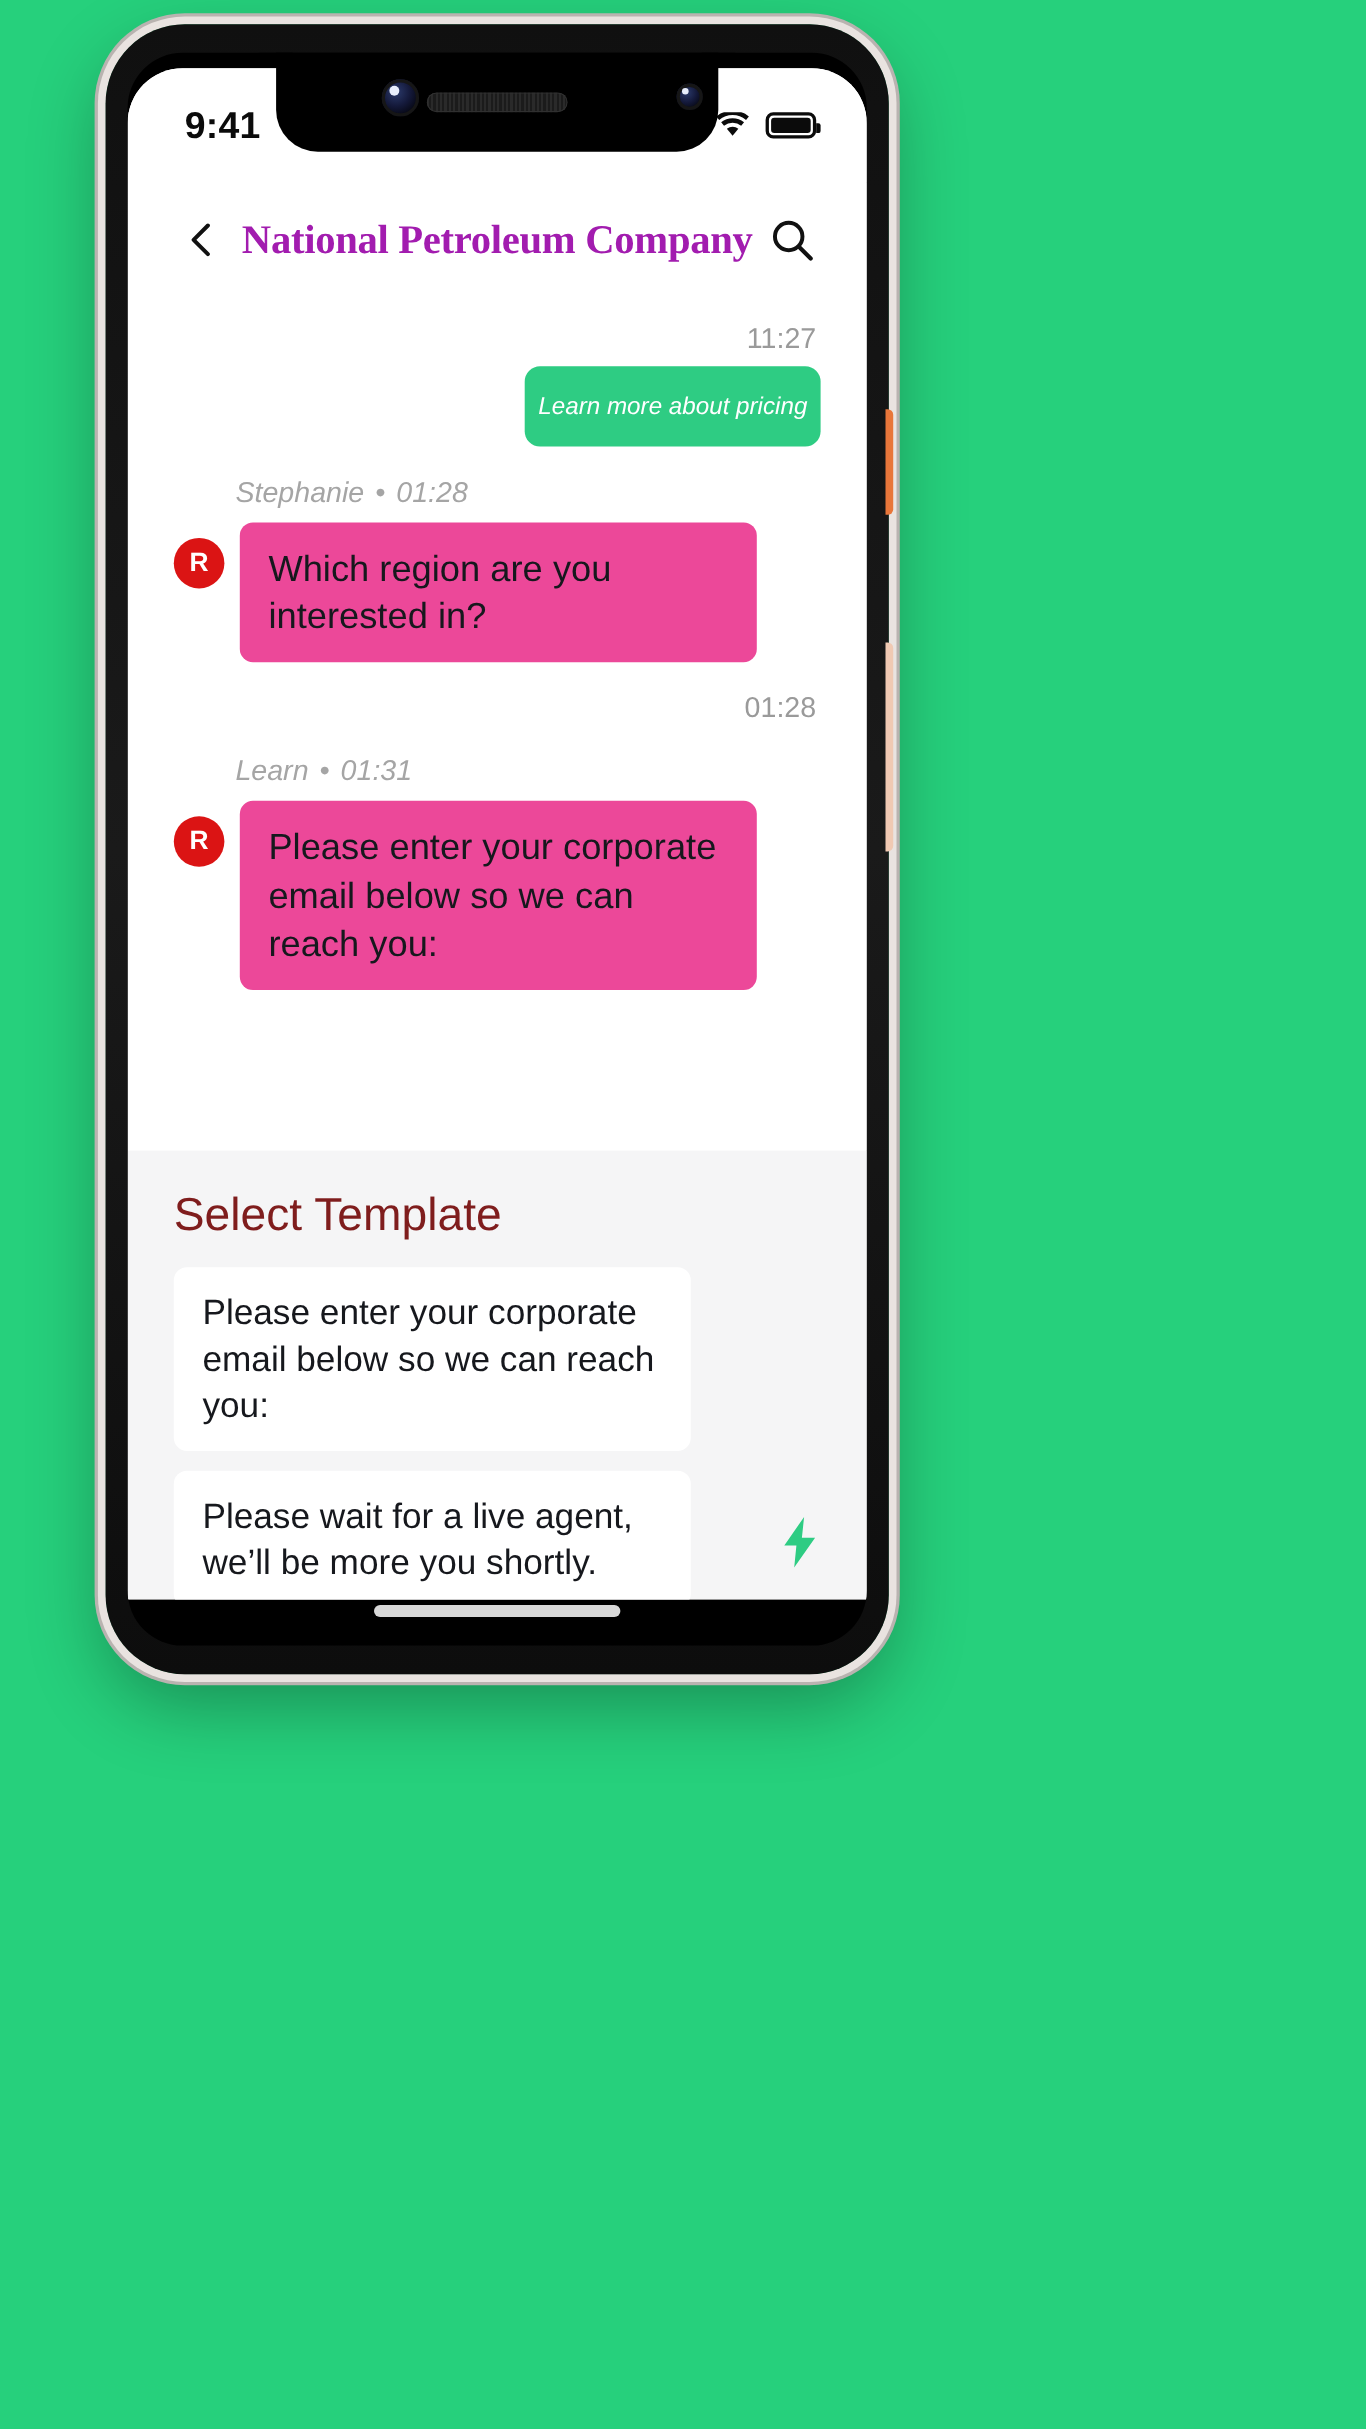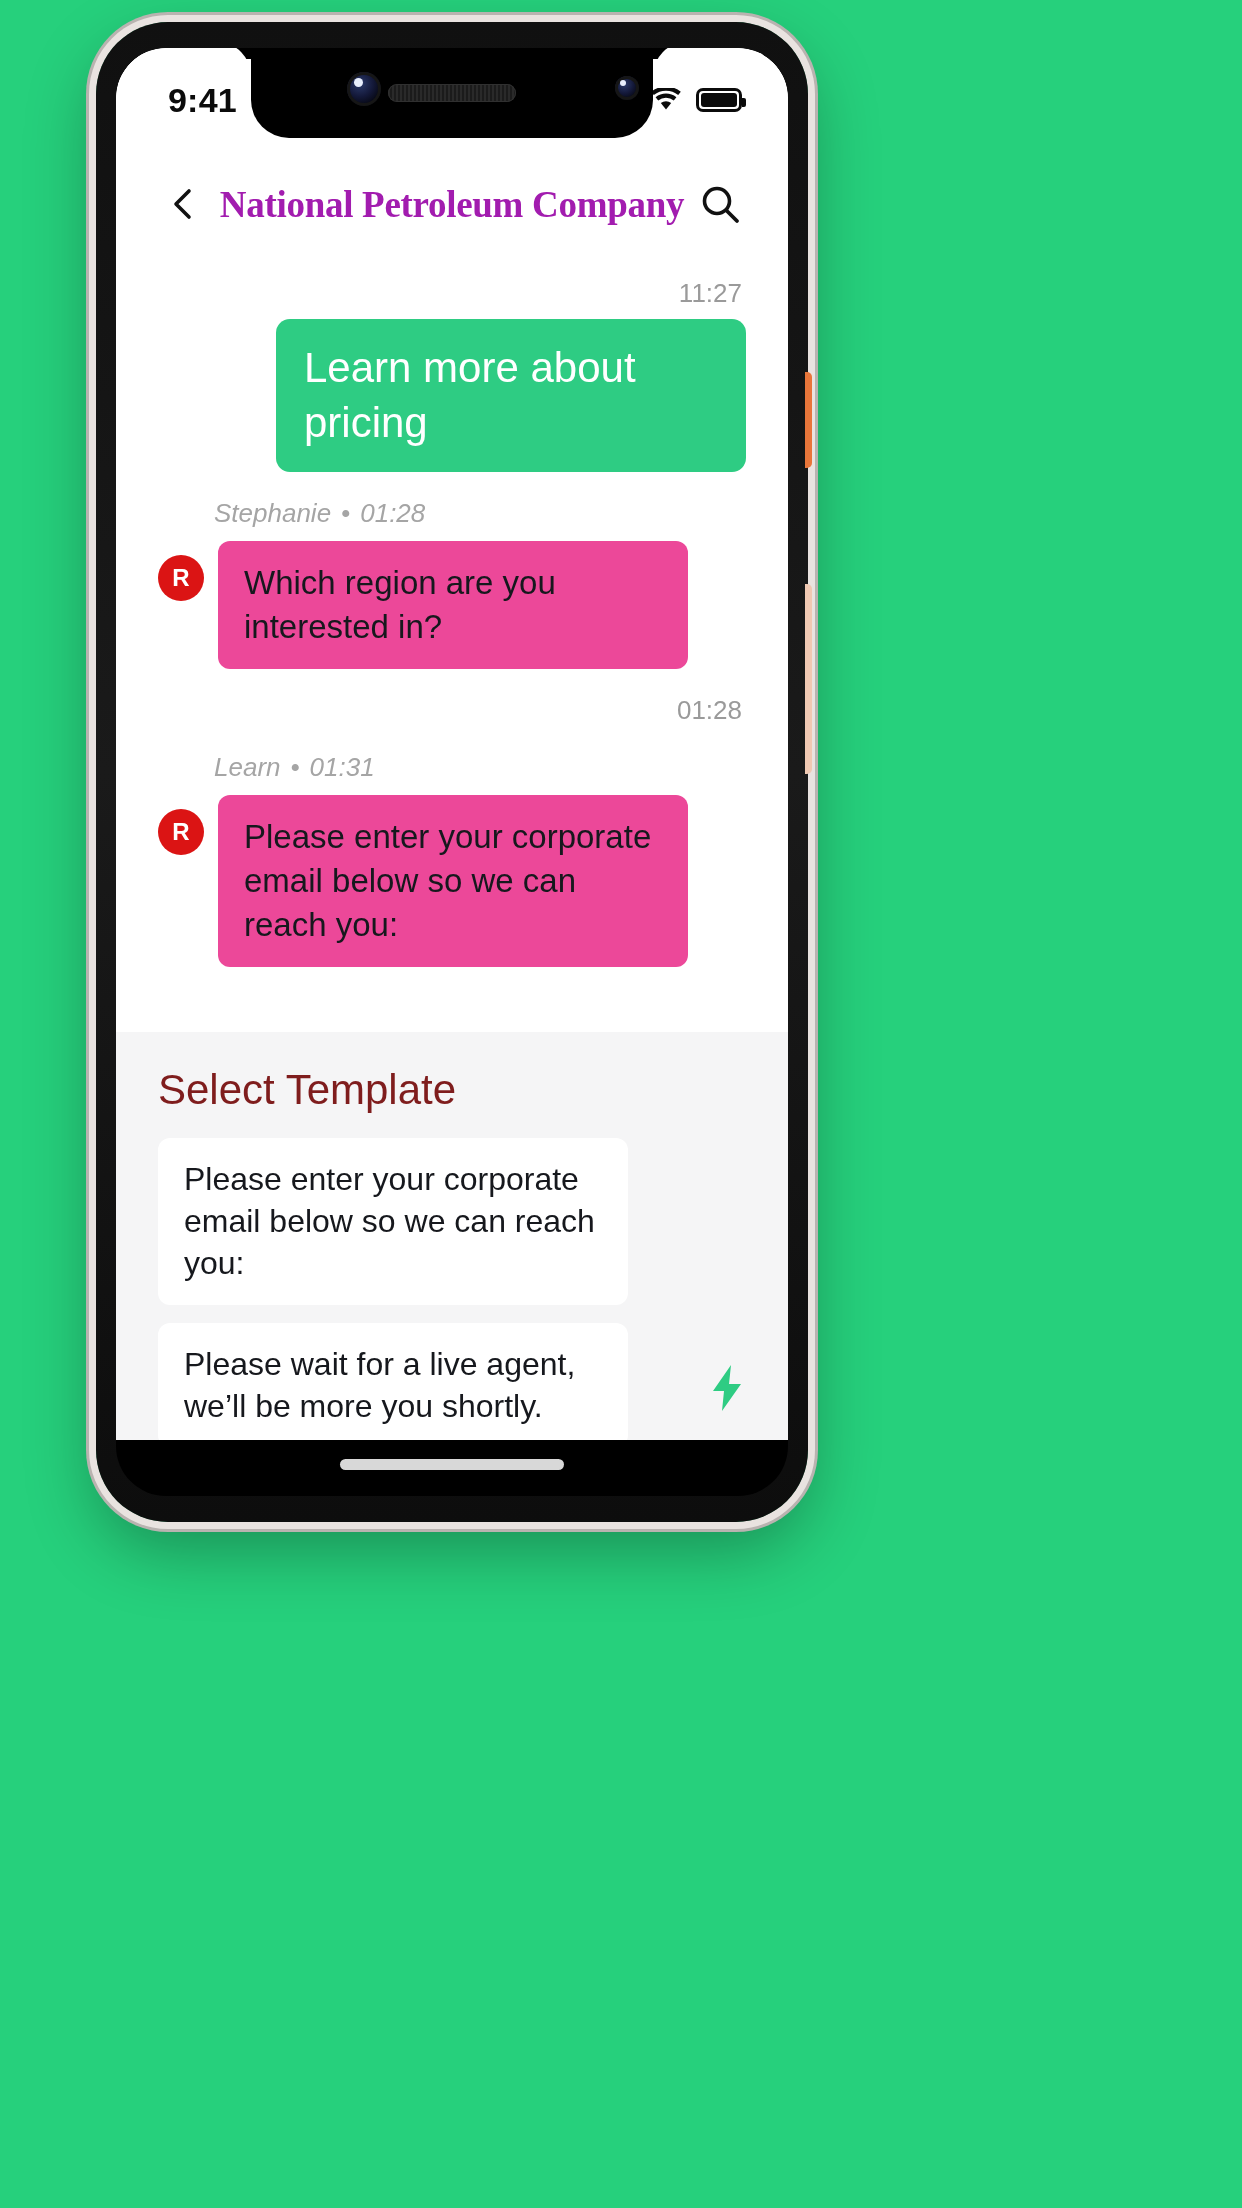--- a/index.html
+++ b/index.html
@@ -22,21 +22,21 @@
   }
   .phone-inner {
     position: relative;
     width: 100%; height: 100%;
     border-radius: 50px;
     background: #000;
     overflow: hidden;
   }
   .screen {
     position: absolute;
-    left: 0; top: 0; right: 0;
+    left: 0; top: 14px; right: 0;
     height: 1392px;
     background: #ffffff;
     border-radius: 50px 50px 0 0;
     overflow: hidden;
   }
 
   
   .statusbar {
     position: absolute; top: 0; left: 0; right: 0;
     height: 104px;
@@ -147,25 +147,26 @@
   .time-right {
     text-align: right;
     font-size: 26px; color: #9a9a9a;
     margin-bottom: 10px;
     padding-right: 4px;
   }
   .bubble-out-wrap { display: flex; justify-content: flex-end; }
   .bubble-out {
     background: #2ECC83;
     color: #fff;
-    font-size: 42px;
+    font-size: 22px;
     line-height: 1.3;
-    padding: 22px 28px;
+    padding: 22px 12px;
     border-radius: 14px;
     max-width: 470px;
+    font-style: italic;
   }
   .sender-line {
     font-size: 26px; color: #a5a5a5;
     margin-bottom: 12px;
     padding-left: 56px;
     font-style: italic;
   }
   .sender-line .dot { padding: 0 10px; }
   .bubble-in-wrap { display: flex; align-items: flex-start; gap: 14px; }
   .avatar {

